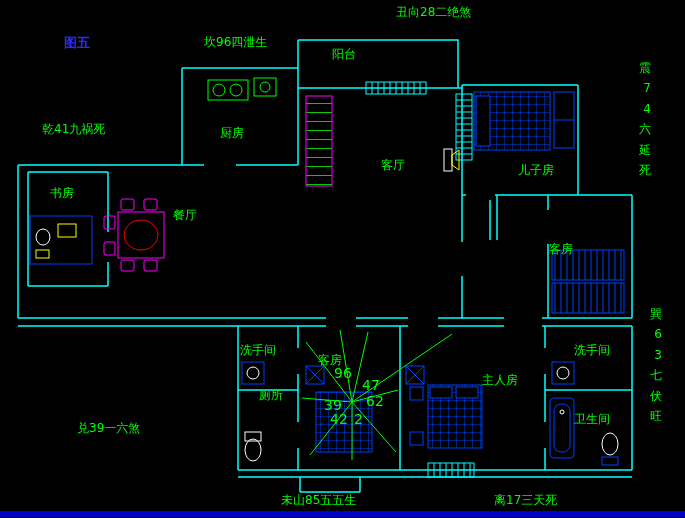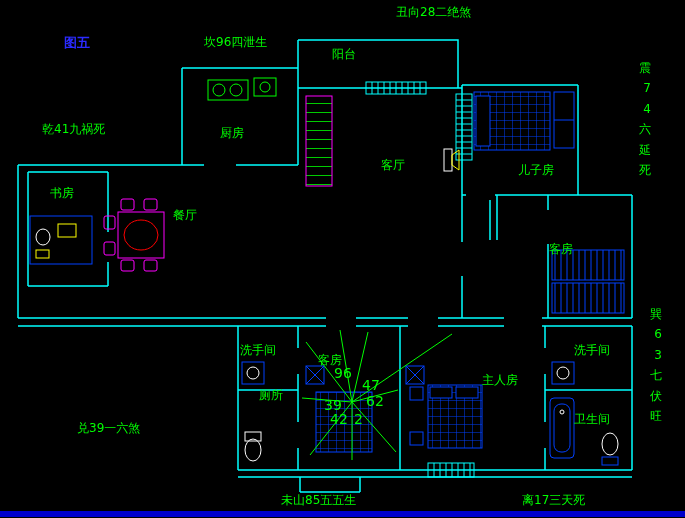--- a/index.html
+++ b/index.html
@@ -184,21 +184,21 @@
 
   <span class="lbl fig" style="left:64px;top:36px">图五</span>
 
   <span class="lbl" style="left:396px;top:6px">丑向28二绝煞</span>
   <span class="lbl" style="left:204px;top:36px">坎96四泄生</span>
   <span class="lbl" style="left:42px;top:123px">乾41九祸死</span>
   <span class="lbl vlbl" style="left:637px;top:58px">震74六延死</span>
   <span class="lbl vlbl" style="left:648px;top:304px">巽63七伏旺</span>
   <span class="lbl" style="left:77px;top:422px">兑39一六煞</span>
   <span class="lbl" style="left:281px;top:494px">未山85五五生</span>
-  <span class="lbl" style="left:522px;top:494px">离17三天死</span>
+  <span class="lbl" style="left:494px;top:494px">离17三天死</span>
 
   <span class="lbl" style="left:332px;top:48px">阳台</span>
   <span class="lbl" style="left:220px;top:127px">厨房</span>
   <span class="lbl" style="left:381px;top:159px">客厅</span>
   <span class="lbl" style="left:518px;top:164px">儿子房</span>
   <span class="lbl" style="left:173px;top:209px">餐厅</span>
   <span class="lbl" style="left:50px;top:187px">书房</span>
   <span class="lbl" style="left:549px;top:243px">客房</span>
   <span class="lbl" style="left:240px;top:344px">洗手间</span>
   <span class="lbl" style="left:318px;top:354px">客房</span>

